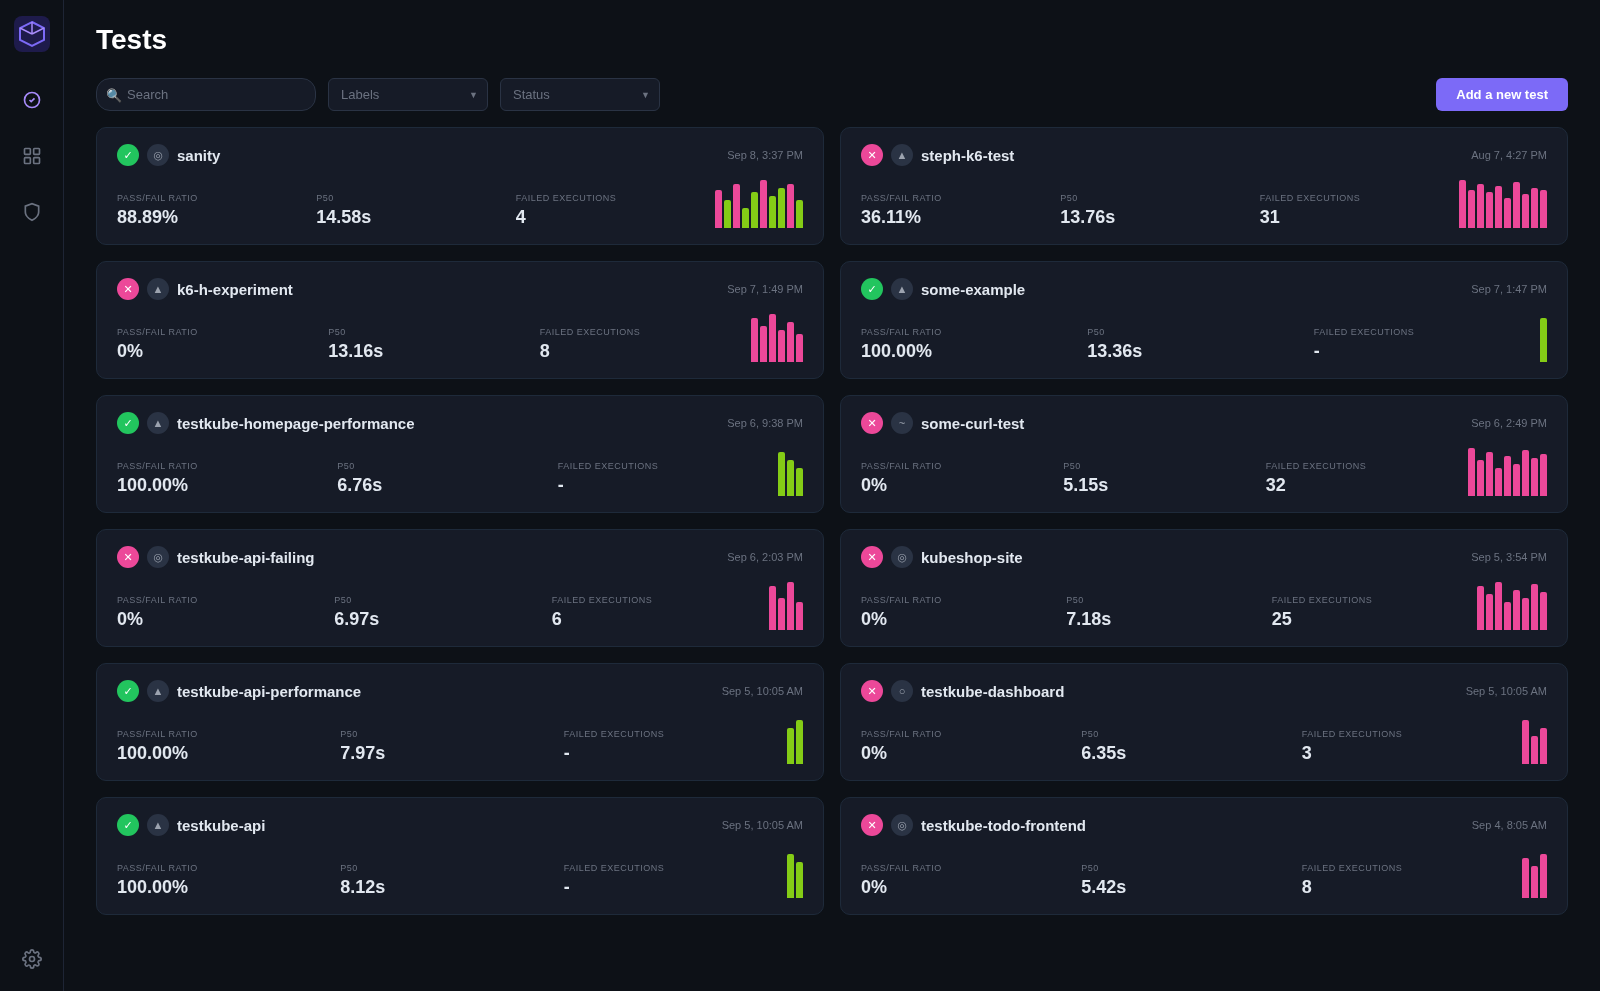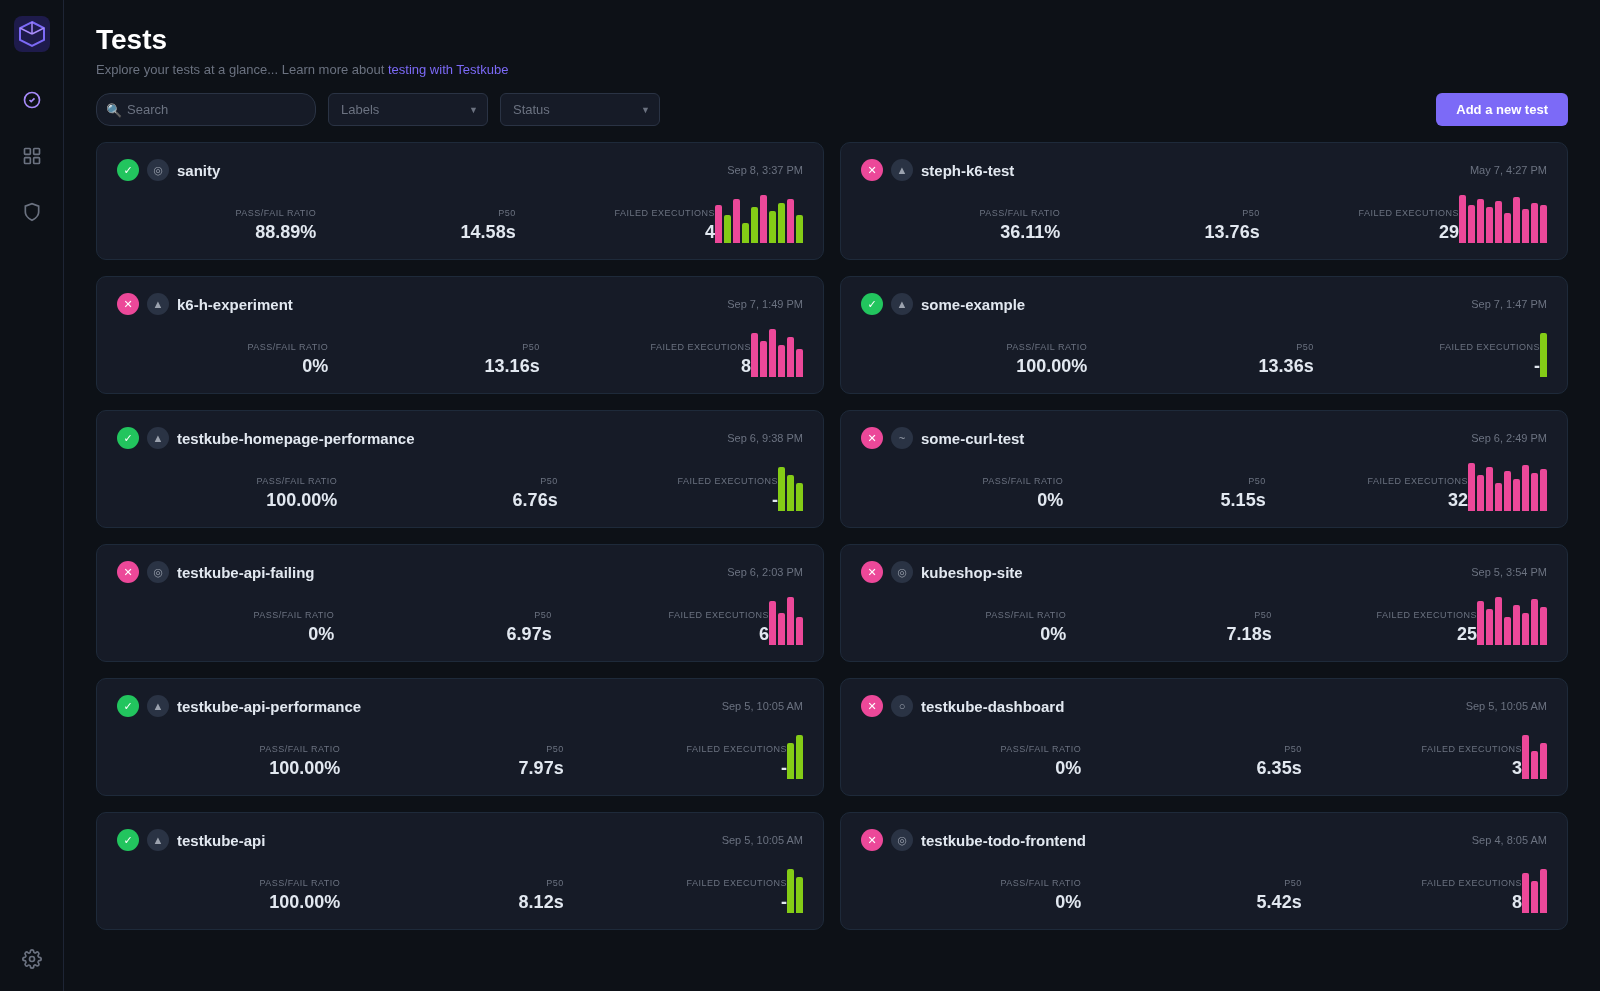--- a/index.html
+++ b/index.html
@@ -199,21 +199,20 @@
     }
     .card-timestamp {
       font-size: 11px;
       color: #6b7280;
       white-space: nowrap;
     }
     .card-metrics {
       display: flex;
       gap: 0;
       align-items: flex-end;
-      text-align: right;
     }
     .metric {
       flex: 1;
     }
     .metric-label {
       font-size: 9px;
       color: #6b7280;
       text-transform: uppercase;
       letter-spacing: 0.5px;
       margin-bottom: 4px;
@@ -280,24 +279,20 @@
       <circle cx="12" cy="12" r="3"></circle>
       <path d="M19.4 15a1.65 1.65 0 00.33 1.82l.06.06a2 2 0 010 2.83 2 2 0 01-2.83 0l-.06-.06a1.65 1.65 0 00-1.82-.33 1.65 1.65 0 00-1 1.51V21a2 2 0 01-4 0v-.09A1.65 1.65 0 009 19.4a1.65 1.65 0 00-1.82.33l-.06.06a2 2 0 01-2.83-2.83l.06-.06A1.65 1.65 0 004.68 15a1.65 1.65 0 00-1.51-1H3a2 2 0 010-4h.09A1.65 1.65 0 004.6 9a1.65 1.65 0 00-.33-1.82l-.06-.06a2 2 0 012.83-2.83l.06.06A1.65 1.65 0 009 4.68a1.65 1.65 0 001-1.51V3a2 2 0 014 0v.09a1.65 1.65 0 001 1.51 1.65 1.65 0 001.82-.33l.06-.06a2 2 0 012.83 2.83l-.06.06A1.65 1.65 0 0019.4 9a1.65 1.65 0 001.51 1H21a2 2 0 010 4h-.09a1.65 1.65 0 00-1.51 1z"></path>
     </svg>
   </div>
 </div>
 
 <div class="main-content">
 
   <div class="header">
     <div class="header-title">Tests</div>
-    <div class="header-subtitle">
-      <span>Explore your tests at a glance... Learn more about </span>
-      <a>testing with Testkube</a>
-    </div>
   </div>
 
   <div class="toolbar">
     <div class="search-input-wrap">
       <span class="search-icon-inner">🔍</span>
       <input type="text" class="search-input" placeholder="Search" style="">
     </div>
     <div class="select-wrap">
       <select class="filter-select">
         <option>Labels</option>
@@ -349,34 +344,34 @@
       </div>
     </div>
   </div>
         <div class="card">
     <div class="card-header">
       <div class="card-title-wrap">
         <div class="status-badge status-fail">✕</div>
         <div class="test-type-icon">▲</div>
         <span class="card-name">steph-k6-test</span>
       </div>
-      <span class="card-timestamp">May 7, 4:27 PM</span>
+      <span class="card-timestamp">Aug 7, 4:27 PM</span>
     </div>
     <div class="card-metrics">
       <div class="metric">
         <div class="metric-label">PASS/FAIL RATIO</div>
         <div class="metric-value">36.11%</div>
       </div>
       <div class="metric">
         <div class="metric-label">P50</div>
         <div class="metric-value">13.76s</div>
       </div>
       <div class="metric">
         <div class="metric-label">FAILED EXECUTIONS</div>
-        <div class="metric-value">29</div>
+        <div class="metric-value">31</div>
       </div>
       <div class="chart-area">
         <div class="bar bar-pink" style="height:48px"></div>
               <div class="bar bar-pink" style="height:38px"></div>
               <div class="bar bar-pink" style="height:44px"></div>
               <div class="bar bar-pink" style="height:36px"></div>
               <div class="bar bar-pink" style="height:42px"></div>
               <div class="bar bar-pink" style="height:30px"></div>
               <div class="bar bar-pink" style="height:46px"></div>
               <div class="bar bar-pink" style="height:34px"></div>

